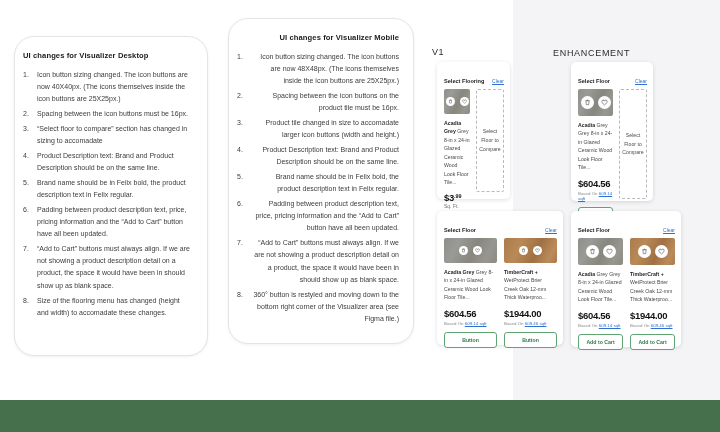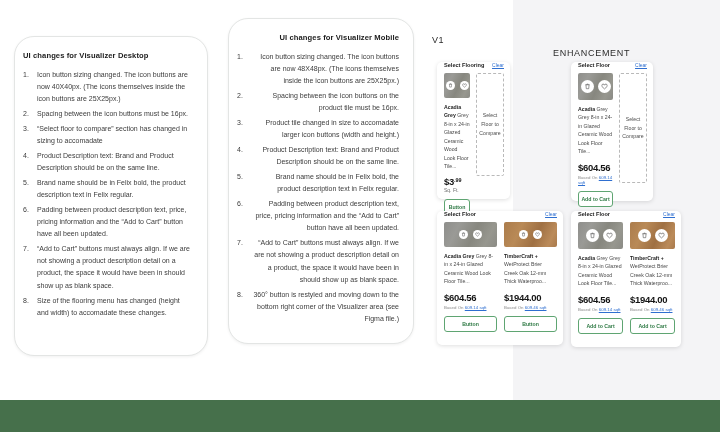--- a/index.html
+++ b/index.html
@@ -48,28 +48,28 @@
   .note-list li::before {
     content: counter(n) ".";
     position: absolute; left: 0; top: 0;
     color: #3c3c3c; font-size: 7px;
   }
 
   
   .sec-label {
     position: absolute; font-size: 9px; color: #2b2b2b; letter-spacing: .4px;
   }
-  .sec-label.v1 { left: 432px; top: 35px; font-weight: normal; }
+  .sec-label.v1 { left: 432px; top: 47px; font-weight: normal; }
   .sec-label.enh { left: 553px; top: 48px; font-weight: normal; letter-spacing: .7px; }
 
   
   .mock {
     position: absolute; background: #ffffff; border-radius: 5px;
     box-shadow: 0 1px 4px rgba(0,0,0,0.13);
-    padding: 0 6px 6px 7px;
+    padding: 16px 6px 6px 7px;
   }
   .m-v1-a { left: 437px; top: 62px; width: 73px; height: 137px; }
   .m-v1-b { left: 437px; top: 211px; width: 126px; height: 134px; }
   .m-en-a { left: 571px; top: 62px; width: 82px; height: 139px; }
   .m-en-b { left: 571px; top: 211px; width: 110px; height: 136px; }
 
   .mock-head {
     display: flex; justify-content: space-between; align-items: baseline;
     margin-bottom: 5px;
   }

